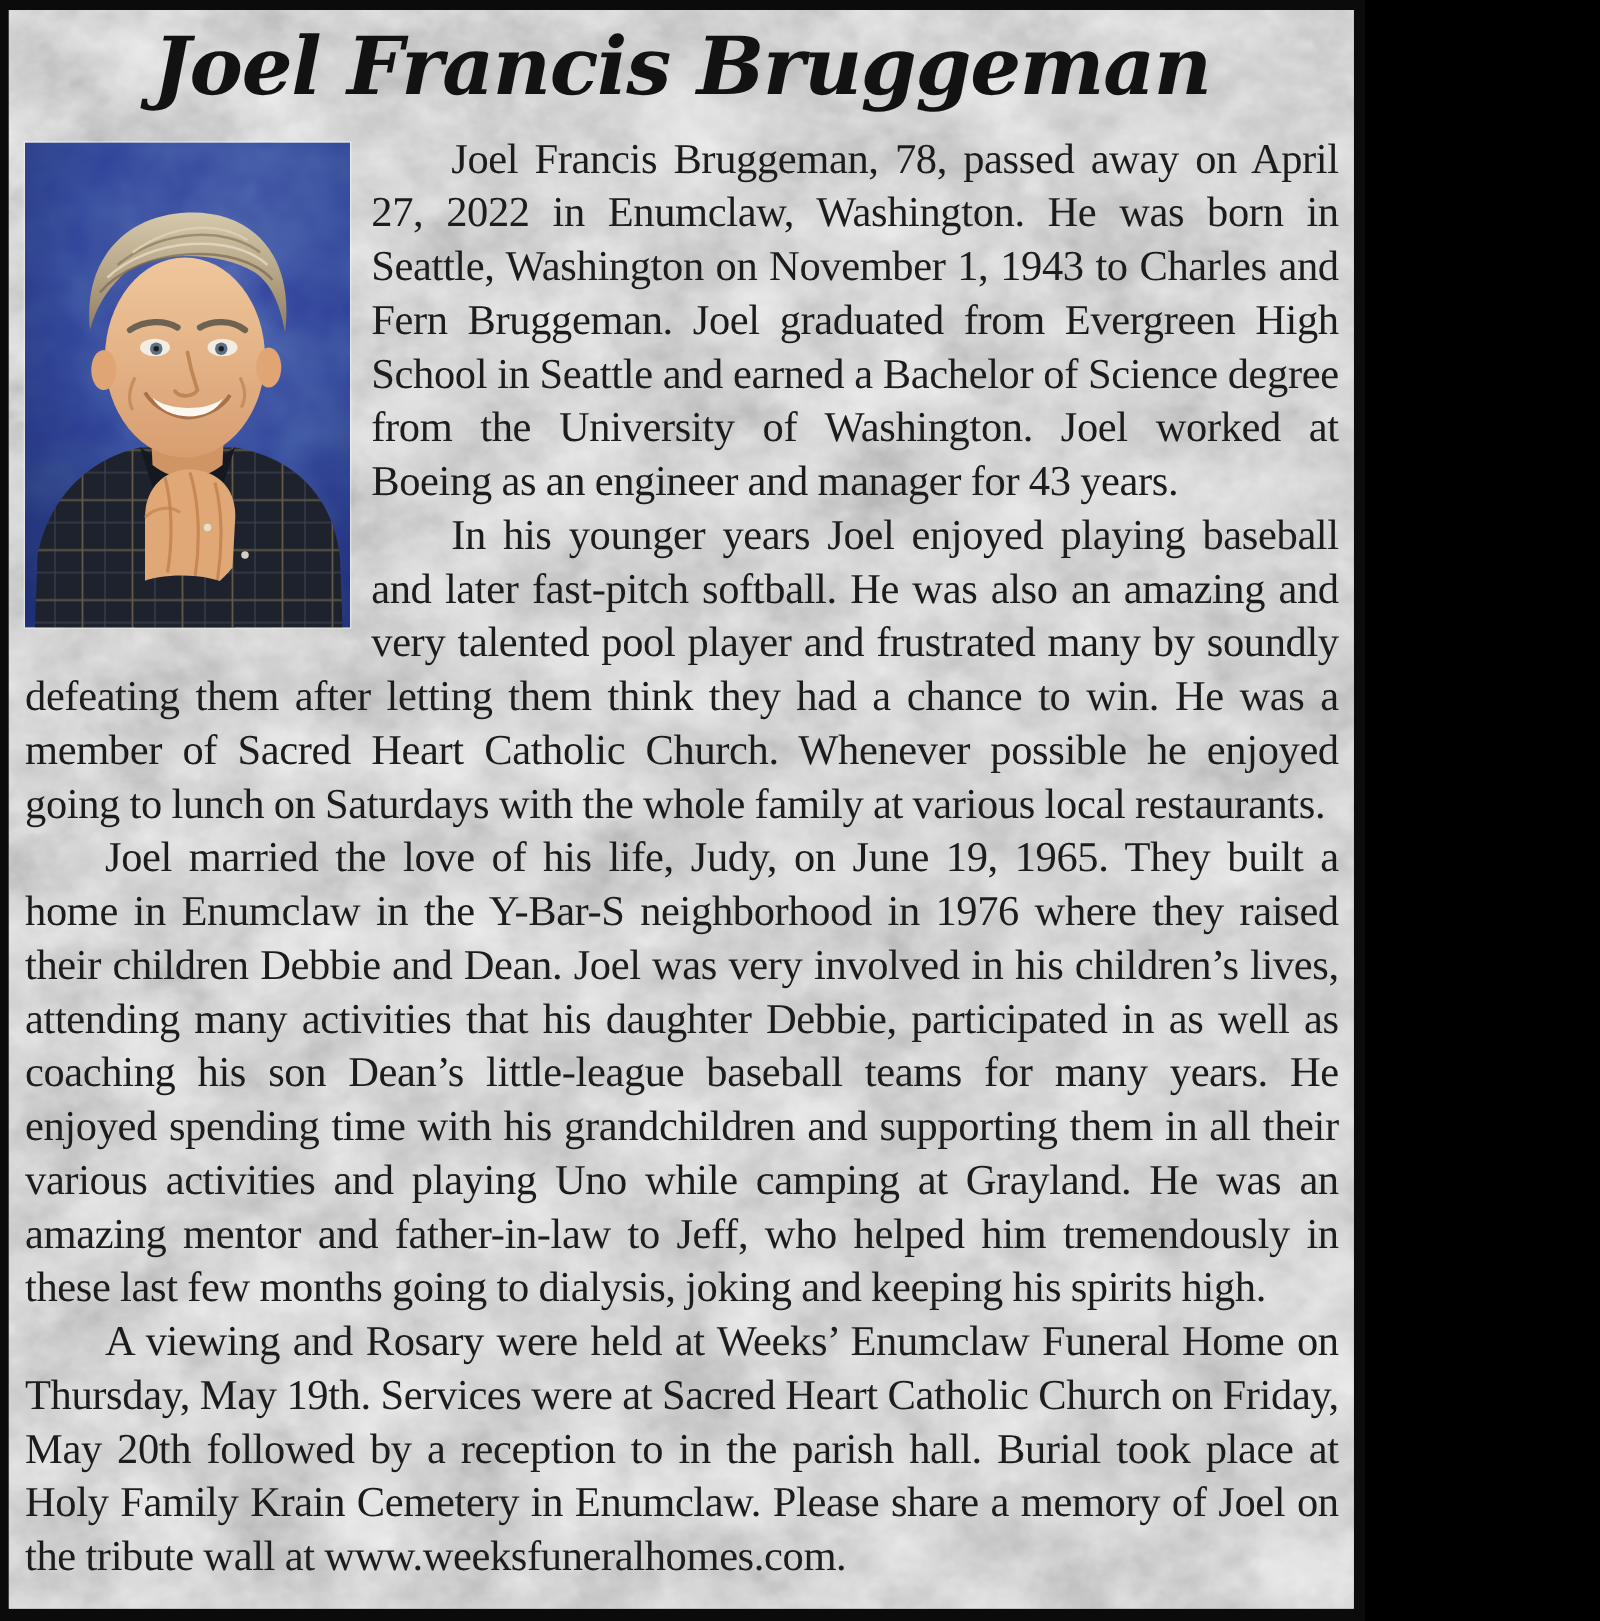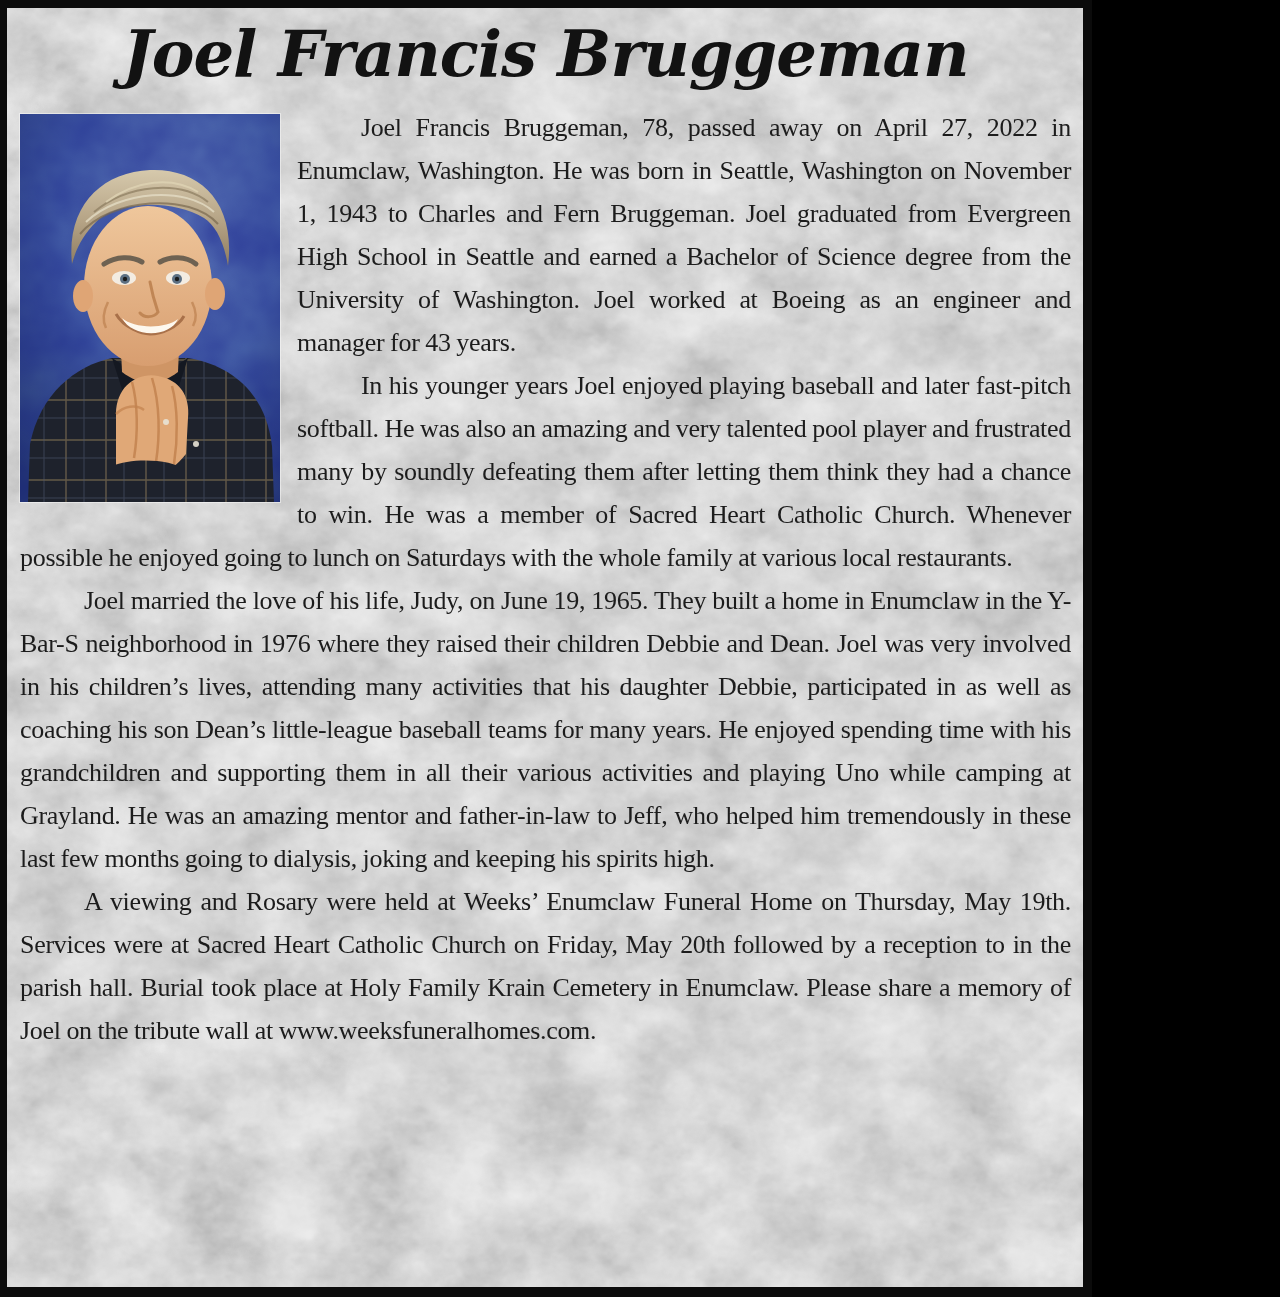--- a/index.html
+++ b/index.html
@@ -34,21 +34,21 @@
     float:left;
     width:260px;height:388px;
     margin:8px 17px 14px 0;
     box-shadow:0 0 0 1px rgba(255,255,255,.45);
   }
   .photo svg{display:block;width:100%;height:100%;}
   p.body-par{
     margin:0;
     text-align:justify;
     text-indent:64px;
-    font-size:26px;
+    font-size:34px;
     line-height:43px;
     letter-spacing:-0.3px;
     word-spacing:-0.5px;
     color:#1c1c1c;
   }
 </style>
 </head>
 <body>
 
 <div class="page">

